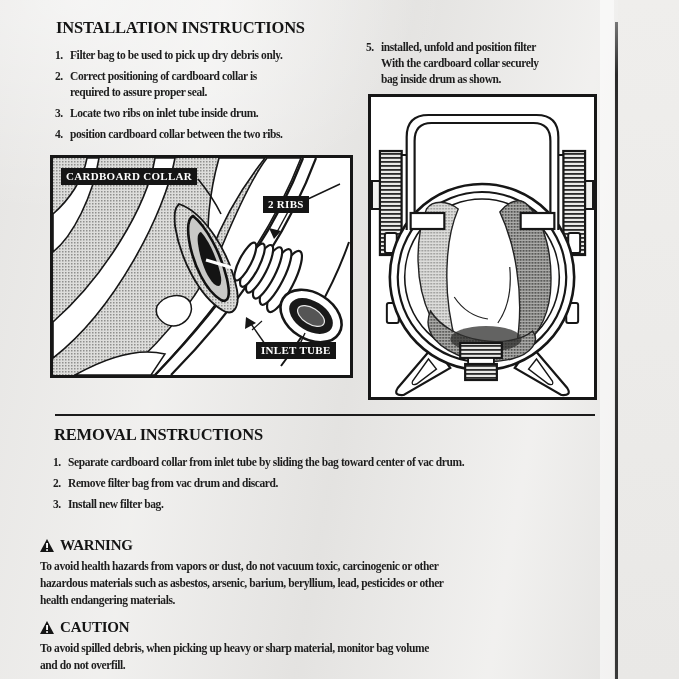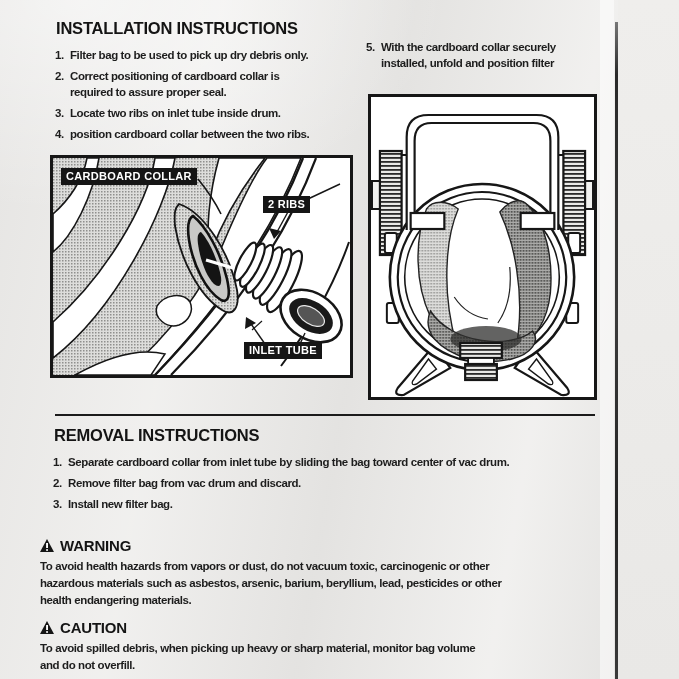--- a/index.html
+++ b/index.html
@@ -2,21 +2,21 @@
 <html><head>
 <meta charset="utf-8">
 <style>
   html,body{margin:0;padding:0;background:#dddcda;}
   .sheet{
     position:relative;width:679px;height:679px;overflow:hidden;
     background:
       radial-gradient(120% 70% at 12% 0%, rgba(255,255,255,.55), rgba(255,255,255,0) 45%),
       linear-gradient(100deg, rgba(0,0,0,.025) 0%, rgba(255,255,255,.28) 28%, rgba(0,0,0,.03) 52%, rgba(255,255,255,.30) 76%, rgba(0,0,0,.05) 100%),
       #ebeae8;
-    font-family:Liberation Sans, sans-serif;color:#1c1c1c;
+    font-family:Liberation Serif, serif;color:#1c1c1c;
   }
   .after-fold{position:absolute;left:618px;top:0;width:61px;height:679px;background:linear-gradient(180deg,#efeeec,#e9e8e6);}
   .fold-highlight{position:absolute;left:600px;top:0;width:14px;height:679px;background:rgba(255,255,255,.5);}
   .fold-line{position:absolute;left:615px;top:22px;width:2.5px;height:657px;
     background:linear-gradient(180deg,#777 0%,#2a2a2a 8%,#3b3b3b 45%,#232323 75%,#3a3a3a 100%);}
   .h1{font-weight:700;font-size:16.5px;line-height:1;letter-spacing:-.2px;color:#141414;margin:0 0 10px 1px;white-space:nowrap;}
   .items{position:relative;}
   .item{display:flex;margin-bottom:5px;font-weight:700;font-size:11.5px;line-height:16px;letter-spacing:-.4px;color:#1d1d1d;}
   .item .num{flex:none;width:15px;}
   .item .lines div{white-space:nowrap;}
@@ -30,21 +30,21 @@
   .caution{top:619px;}
   .alert-head{display:flex;align-items:center;gap:6px;font-weight:700;font-size:15px;letter-spacing:-.2px;color:#141414;margin-bottom:4px;}
   .alert-body div{font-weight:700;font-size:11.5px;line-height:17px;letter-spacing:-.4px;color:#1d1d1d;white-space:nowrap;}
   .fig{position:absolute;border:3px solid #161616;background:#fff;}
   .fig1{left:50px;top:155px;width:297px;height:217px;}
   .fig2{left:368px;top:94px;width:223px;height:300px;}
   .fig svg{display:block;}
   .lbl{position:absolute;background:#151515;color:#fff;font-weight:700;font-size:11px;line-height:1.2;letter-spacing:.3px;padding:2px 5px;white-space:nowrap;}
   .lbl-collar{left:8px;top:10px;}
   .lbl-ribs{left:194px;top:38px;margin-left:16px;}
-  .lbl-inlet{left:191px;top:184px;}
+  .lbl-inlet{left:203px;top:184px;}
 </style>
 </head>
 <body>
 
 <div class="sheet">
   <div class="after-fold"></div>
   <div class="fold-highlight"></div>
   <div class="fold-line"></div>
 
   <div class="col1">
@@ -74,22 +74,23 @@
         <span class="lines">
           <div>position cardboard collar between the two ribs.</div>
         </span>
       </div>
     </div>
   </div>
 
   <div class="item5 item">
     <span class="num">5.</span>
     <span class="lines">
+      <div>installed, unfold and position filter</div>
       <div>With the cardboard collar securely</div>
-      <div>installed, unfold and position filter</div>
+      <div>bag inside drum as shown.</div>
     </span>
   </div>
 
   <div class="fig fig1">
     <svg width="297" height="217" viewBox="0 0 297 217">
       <defs>
         <pattern id="dot" width="3" height="3" patternUnits="userSpaceOnUse">
           <rect width="3" height="3" fill="#dddddb"></rect>
             <rect width="1.5" height="1.5" fill="#8f8f8d"></rect>
         </pattern>

